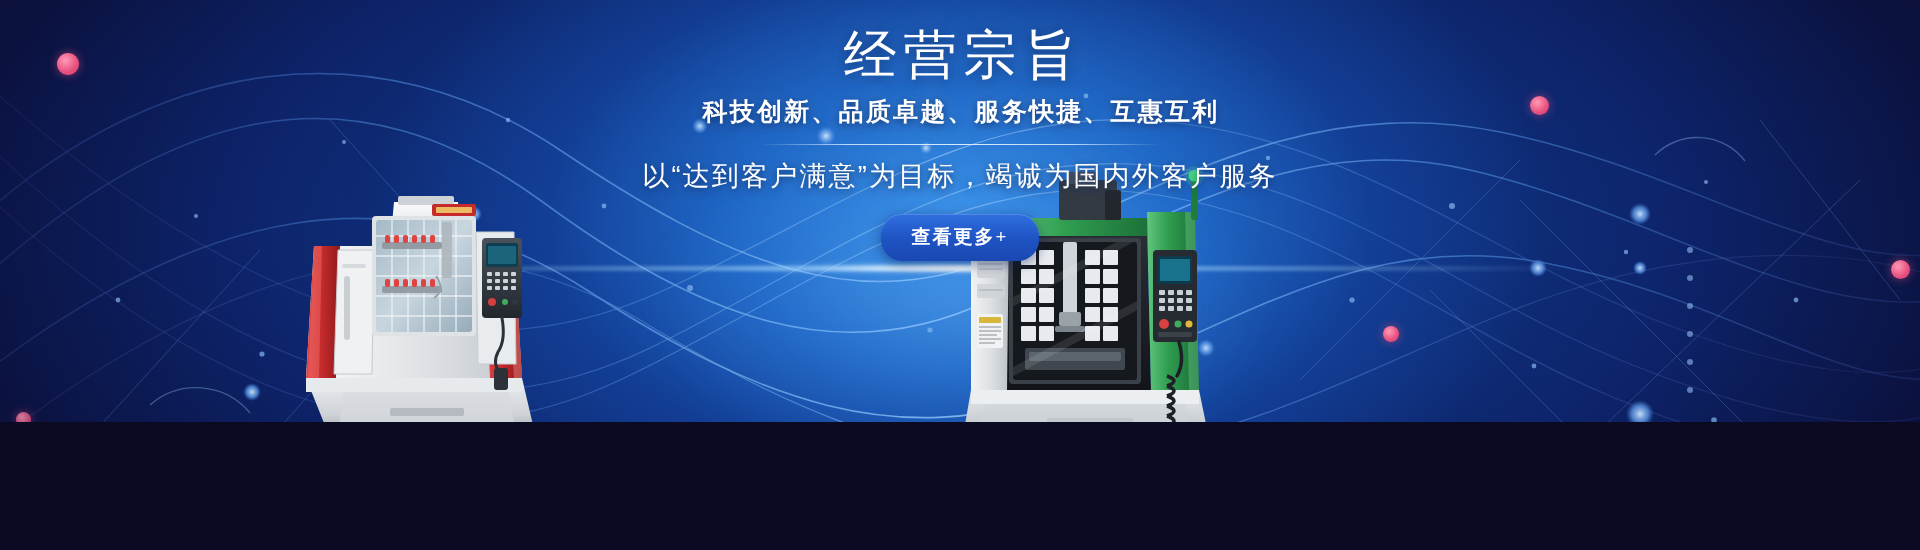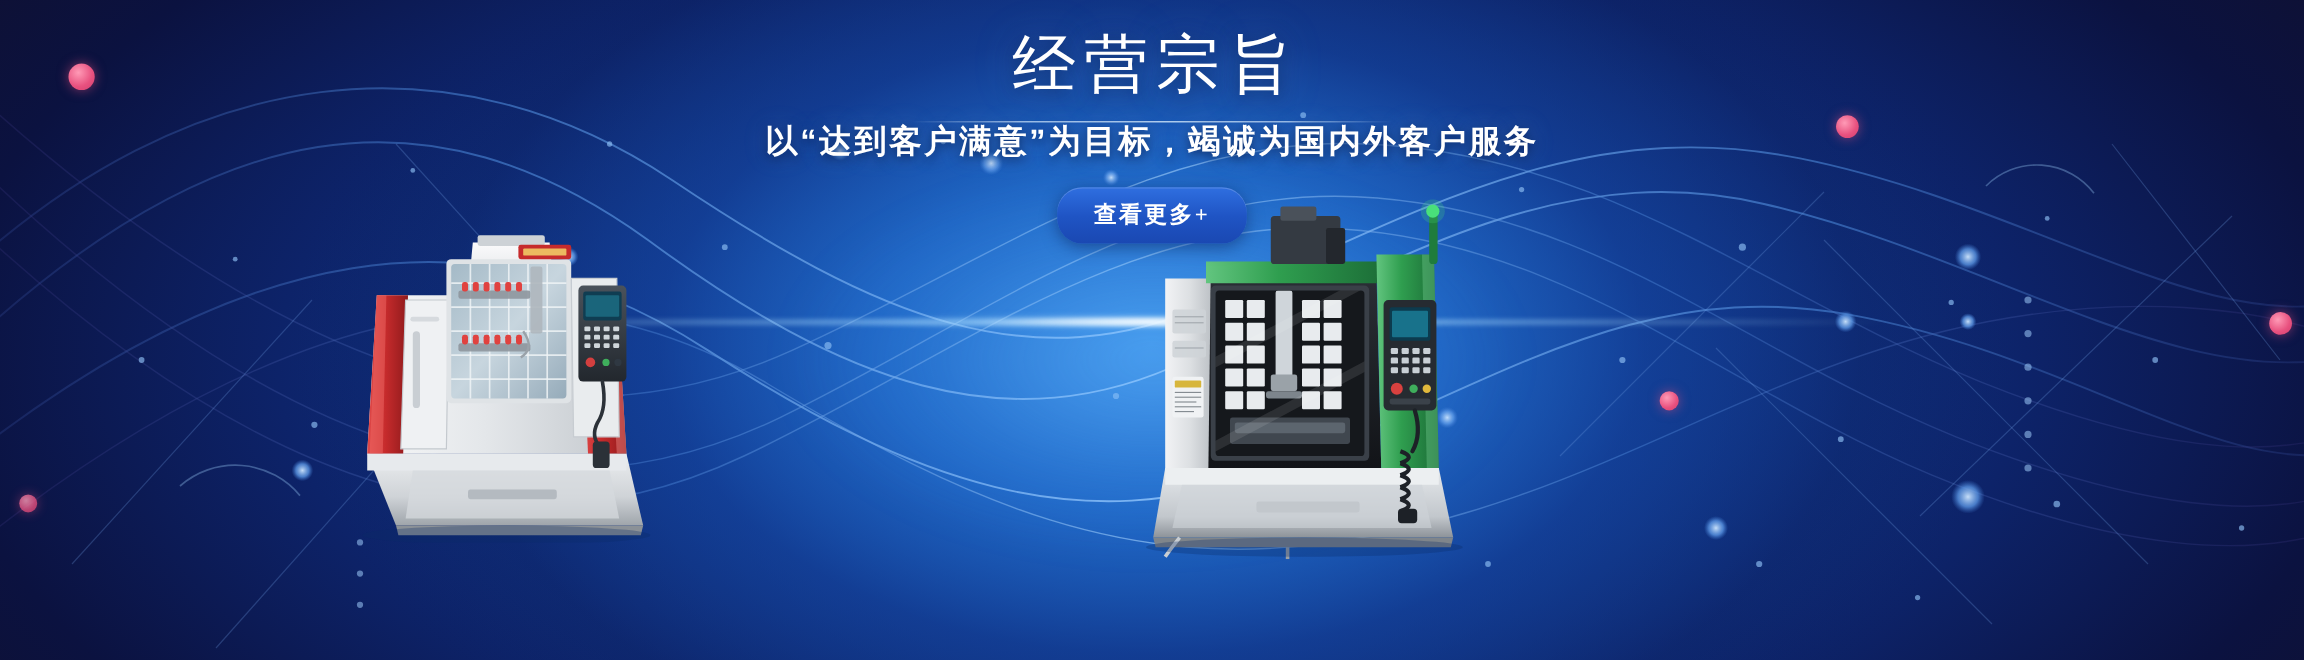--- a/index.html
+++ b/index.html
@@ -1,19 +1,19 @@
 <!DOCTYPE html>
 <html><head>
 <meta charset="utf-8">
 <style>
   * { margin:0; padding:0; box-sizing:border-box; }
   html,body { width:1920px; height:550px; overflow:hidden; background:#0a0a23;
               font-family:"Liberation Sans","DejaVu Sans",sans-serif; }
 
-  #banner { position:relative; width:1920px; height:550px; overflow:hidden;
+  #banner { position:relative; width:1920px; height:422px; overflow:hidden;
             background:
               radial-gradient(ellipse 820px 520px at 50% 52%, rgba(60,150,235,.95) 0%, rgba(34,110,205,.82) 28%, rgba(20,66,155,.55) 50%, rgba(12,32,95,.25) 72%, rgba(10,12,45,0) 88%),
               radial-gradient(ellipse 1400px 700px at 50% 55%, #1a56b8 0%, #123f97 26%, #0d2369 52%, #0b1240 72%, #10102f 88%, #130f2a 100%),
               linear-gradient(100deg,#16102e 0%, #121433 16%, #0f2256 38%, #0d2c6e 50%, #101f52 68%, #171232 86%, #1a1030 100%);
   }
 
   
   .layer { position:absolute; inset:0; width:1920px; height:550px; pointer-events:none; }
 
   
@@ -36,21 +36,21 @@
   
   #copy { position:absolute; left:0; right:0; top:26px; text-align:center; z-index:40; }
   #title { font-size:53px; line-height:1.08; color:#ffffff; font-weight:400;
            letter-spacing:7px; text-shadow:0 2px 14px rgba(8,30,80,.75), 0 0 34px rgba(120,190,255,.35);
            padding-left:7px; }
   #subtitle { margin-top:13px; font-size:25px; line-height:1.2; color:#ffffff; font-weight:700;
               letter-spacing:2.2px; text-shadow:0 2px 8px rgba(6,28,80,.8), 0 0 18px rgba(130,195,255,.3);
               padding-left:2px; }
   #divider { width:400px; height:1px; margin:18px auto 0;
              background:linear-gradient(90deg, rgba(190,225,255,0), rgba(215,235,255,.85) 22%, rgba(225,242,255,.95) 50%, rgba(215,235,255,.85) 78%, rgba(190,225,255,0)); }
-  #tagline { font-size:27px; line-height:1.2; color:#ffffff; font-weight:700;
+  #tagline { margin-top:15px; font-size:27px; line-height:1.2; color:#ffffff; font-weight:400;
              letter-spacing:2.2px; text-shadow:0 2px 9px rgba(6,28,80,.85), 0 0 20px rgba(130,195,255,.3); }
   #cta-wrap { margin-top:21px; }
   #cta { display:inline-block; padding:10px 31px 11px; border-radius:21px; font-size:19px;
          color:#ffffff; font-weight:700; letter-spacing:2px; cursor:pointer; border:none;
          background:linear-gradient(180deg,#2f6fe0 0%, #1f54c4 52%, #1a48b2 100%);
          box-shadow:0 3px 13px rgba(8,30,90,.5), inset 0 1px 0 rgba(255,255,255,.18);
          font-family:Liberation Serif, serif; }
 
   
   .machine { position:absolute; z-index:30; }
@@ -470,20 +470,21 @@
     <rect x="210" y="258" width="16" height="12" rx="3" fill="#1d2127"></rect>
 
     <path d="M 28,282 q -8,10 -12,16" fill="none" stroke="#c9ced3" stroke-width="3"></path>
     <path d="M 118,290 l 0,10" stroke="#9aa0a6" stroke-width="3"></path>
 
     <ellipse cx="132" cy="290" rx="132" ry="8" fill="#0a2a66" opacity=".30"></ellipse>
   </svg>
 
   <div id="copy">
     <div id="title">经营宗旨</div>
+    <div id="subtitle">科技创新、品质卓越、服务快捷、互惠互利</div>
     <div id="divider"></div>
     <div id="tagline">以“达到客户满意”为目标，竭诚为国内外客户服务</div>
     <div id="cta-wrap">
       <button id="cta">查看更多+</button>
     </div>
   </div>
 
 </div>
 
 </body></html>

